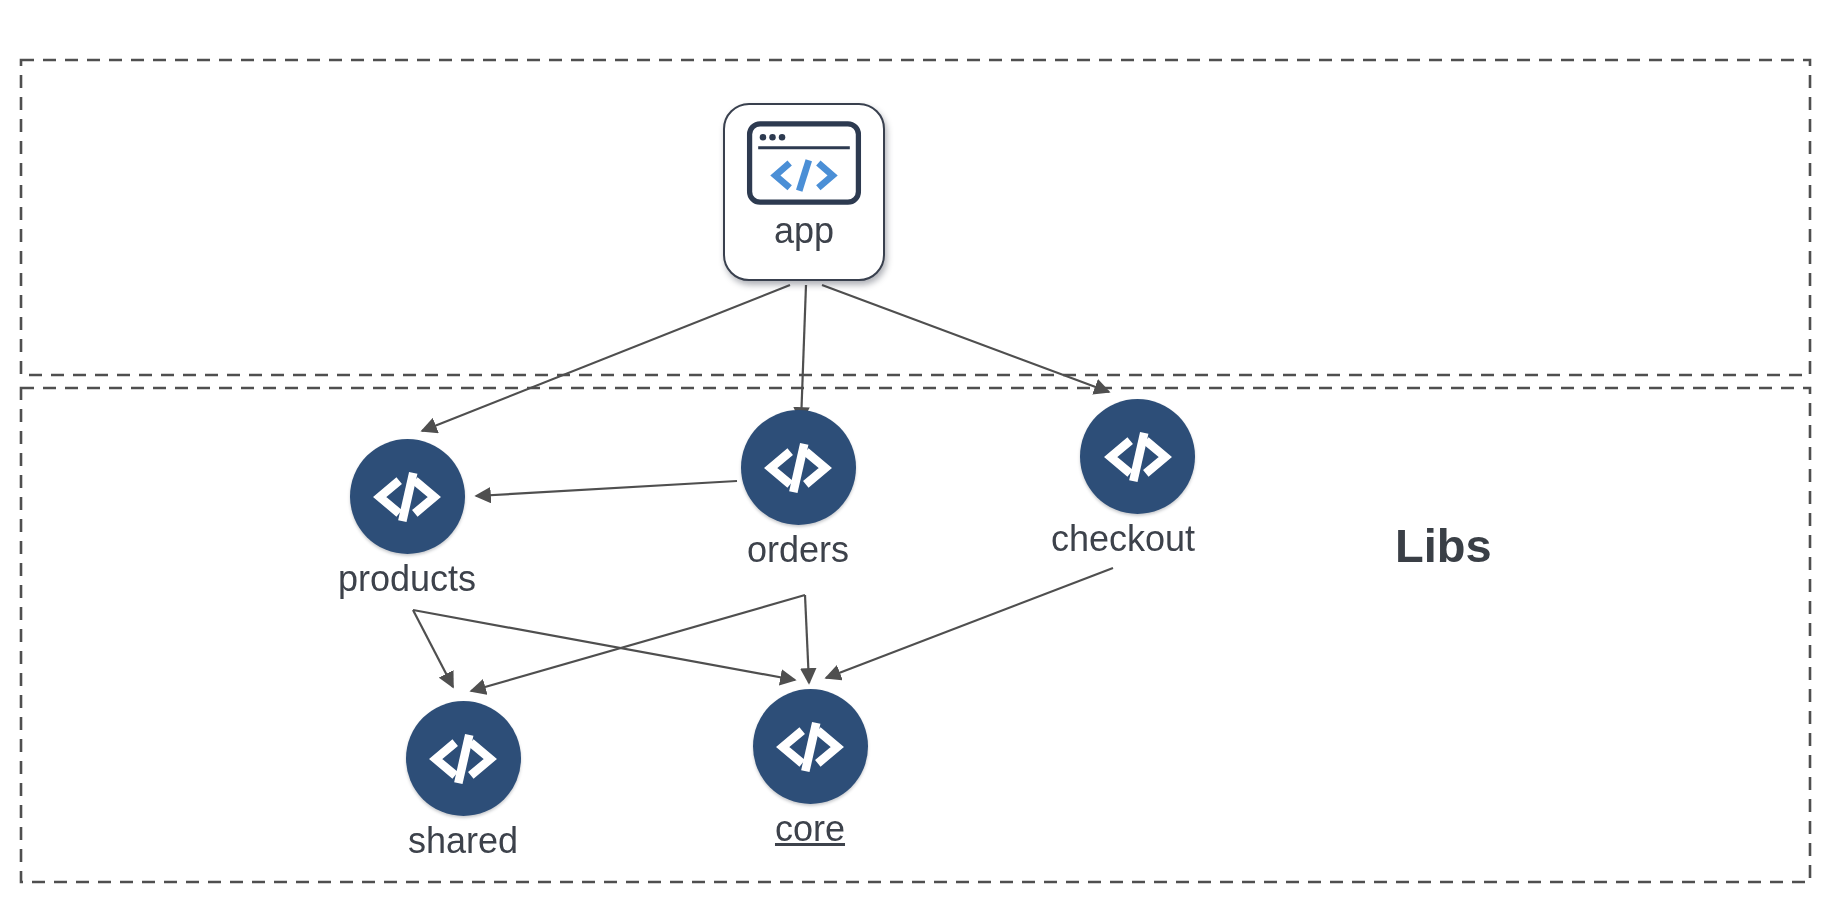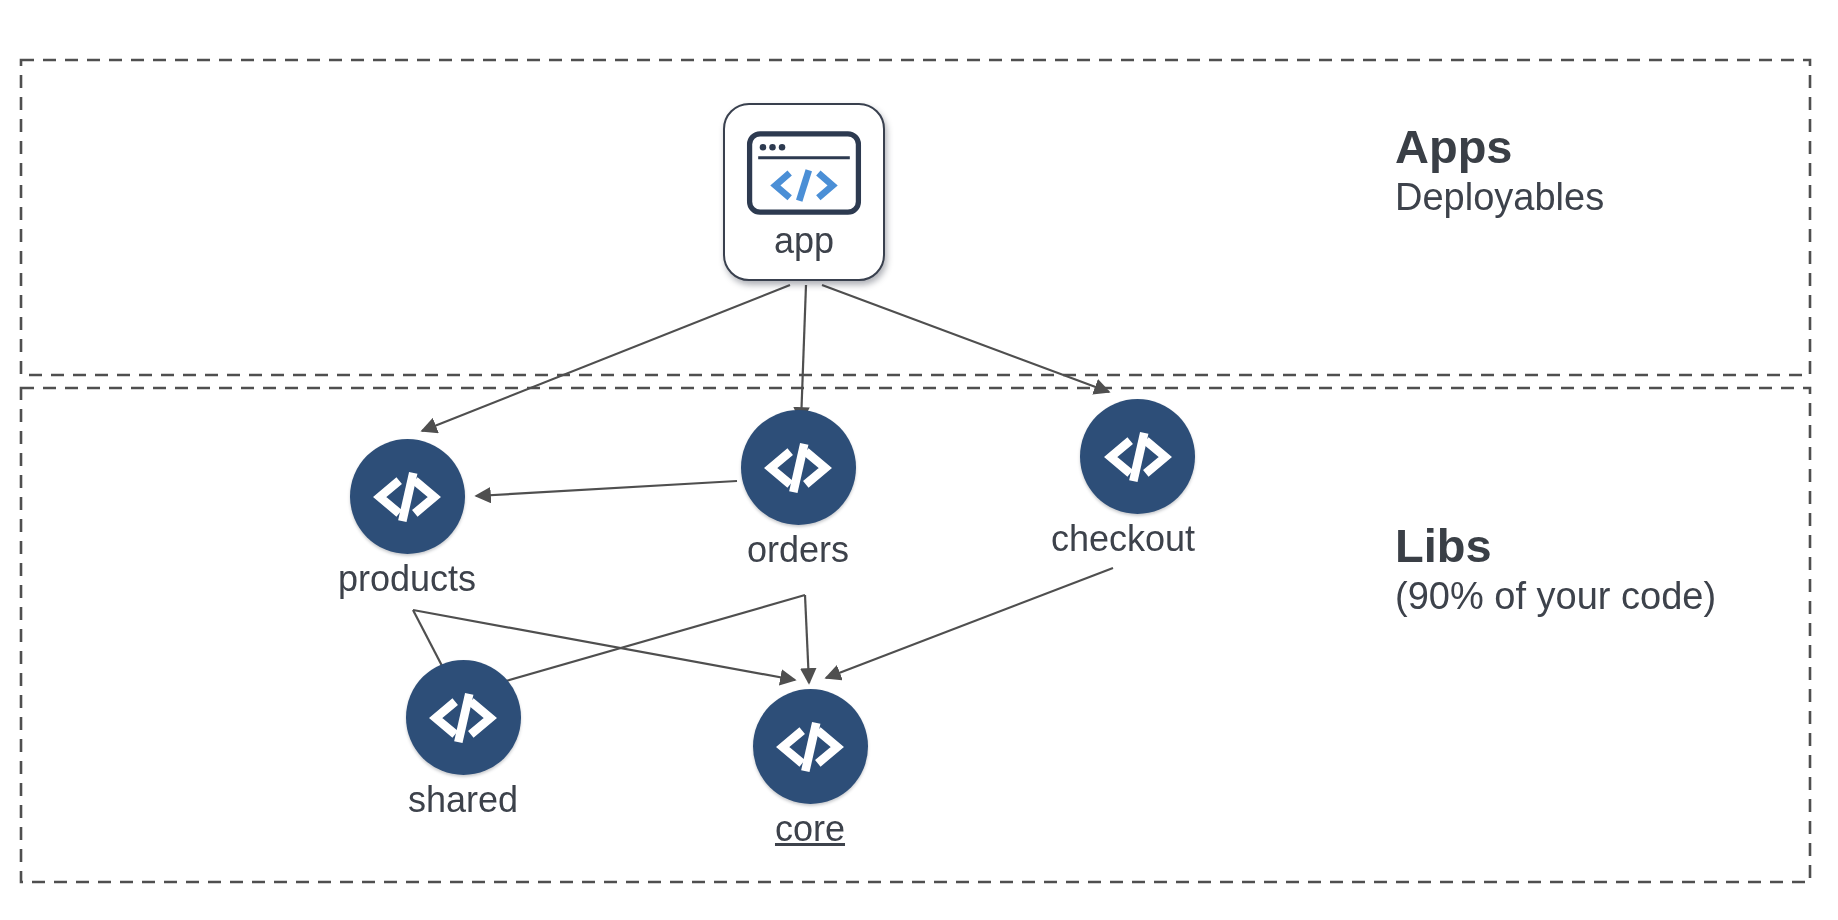--- a/index.html
+++ b/index.html
@@ -23,21 +23,21 @@
     left: 723px; top: 103px;
     width: 162px; height: 178px;
     background: #ffffff;
     border: 2.5px solid #39404e;
     border-radius: 26px;
     box-shadow: 2px 4px 6px rgba(45, 50, 65, 0.38);
     display: flex;
     flex-direction: column;
     align-items: center;
     box-sizing: border-box;
-    padding-top: 26px;
+    padding-top: 16px;
   }
   .app-node .node-label {
     margin-top: 6px;
     font-size: 36px;
     line-height: 40px;
     color: #3d424b;
   }
   
   .lib-node {
     position: absolute;
@@ -74,21 +74,21 @@
     font-size: 38px;
     line-height: 46px;
     color: #3d424b;
   }
   .section-label.apps  { left: 1395px; top: 120px; }
   .section-label.libs  { left: 1395px; top: 510px; margin-top: 9px; }
 
   .pos-products { left: 322px; top: 439px; }
   .pos-orders   { left: 713px; top: 410px; justify-content: center; }
   .pos-checkout { left: 1025px; top: 399px; align-items: flex-end; }
-  .pos-shared   { left: 378px; top: 660px; }
+  .pos-shared   { left: 378px; top: 701px; }
   .pos-core     { left: 725px; top: 689px; text-decoration: underline; }
 </style>
 </head>
 <body>
 
 <div class="canvas">
 
   <svg class="overlay" viewBox="0 0 1838 920">
     <defs>
       <marker id="arrow" viewBox="0 0 10 10" refX="9" refY="5" markerWidth="7.5" markerHeight="7.5" orient="auto-start-reverse">
@@ -186,22 +186,17 @@
         <g stroke="#ffffff" stroke-width="11" fill="none">
           <path d="M40 29 L15 50 L40 71"></path>
           <path d="M60 29 L85 50 L60 71"></path>
           <path d="M58 19 L44 81"></path>
         </g>
       </svg>
     </div>
     <div class="node-label">core</div>
   </div>
 
-  <div class="section-label apps">
-    <div class="title">Apps</div>
-    <div class="subtitle">Deployables</div>
-  </div>
   <div class="section-label libs">
     <div class="title">Libs</div>
-    <div class="subtitle">(90% of your code)</div>
   </div>
 
 </div>
 
 </body></html>

